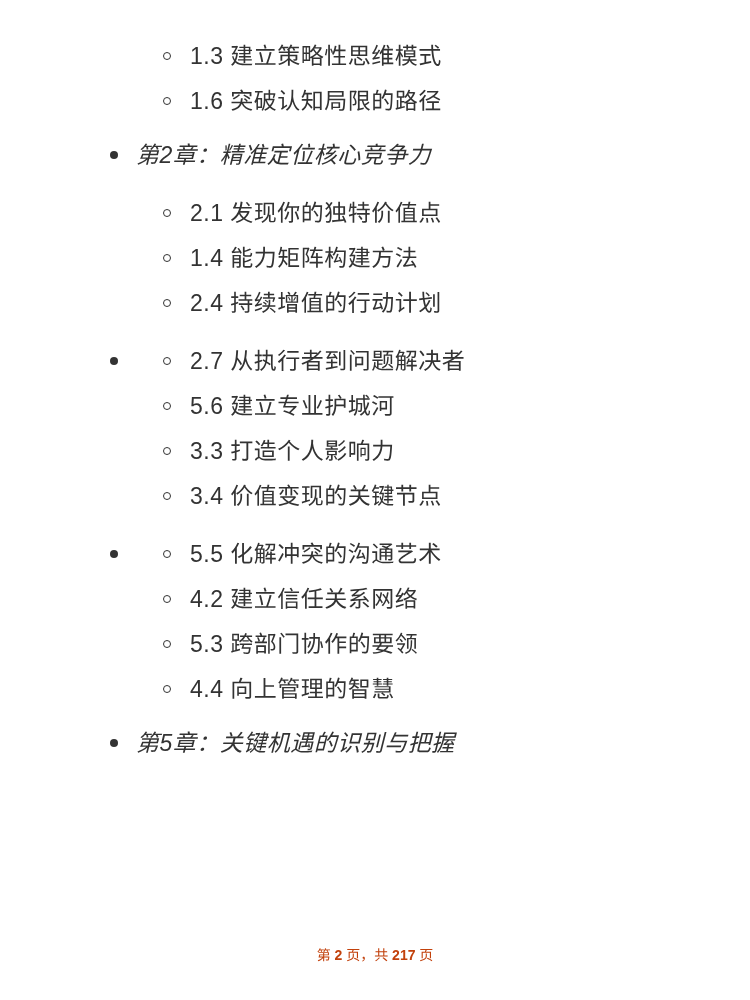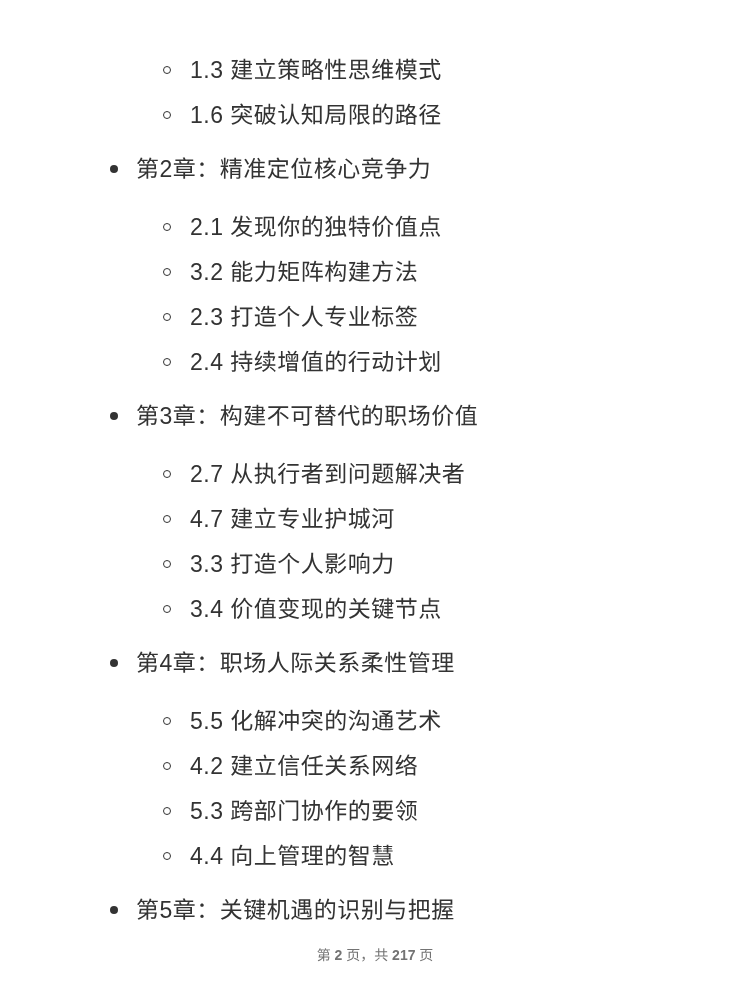--- a/index.html
+++ b/index.html
@@ -9,29 +9,30 @@
   body {
     width: 750px;
     height: 1000px;
     background: #ffffff;
     position: relative;
     overflow: hidden;
     font-family: "Liberation Sans", "DejaVu Sans", sans-serif;
     color: #333333;
   }
   .doc {
-    padding-top: 28px;
+    padding-top: 14px;
     font-size: 23px;
   }
   .group { margin: 0; }
   .chapter-line {
     position: relative;
     line-height: 32px;
     padding-left: 136px;
     letter-spacing: 0.5px;
+    font-style: italic;
   }
   .bullet-disc {
     position: absolute;
     left: 110px;
     top: 12px;
     width: 8px;
     height: 8px;
     border-radius: 50%;
     background: #333333;
     display: inline-block;
@@ -60,21 +61,21 @@
     display: inline-block;
   }
   .footer {
     position: absolute;
     left: 0;
     right: 0;
     top: 946px;
     text-align: center;
     font-size: 14px;
     line-height: 18px;
-    color: #737373;
+    color: #c2410c;
   }
   .footer .num { font-weight: 700; }
 </style>
 </head>
 <body>
 
 <div class="doc">
 
   <div class="group">
     <div class="sections">
@@ -94,62 +95,56 @@
       <span class="bullet-disc"></span>
       <span>第2章：精准定位核心竞争力</span>
     </div>
     <div class="sections">
       <div class="section-line">
         <span class="bullet-circle"></span>
         <span>2.1 发现你的独特价值点</span>
       </div>
       <div class="section-line">
         <span class="bullet-circle"></span>
-        <span>3.2 能力矩阵构建方法</span>
-      </div>
-      <div class="section-line">
-        <span class="bullet-circle"></span>
-        <span>2.3 打造个人专业标签</span>
+        <span>1.4 能力矩阵构建方法</span>
       </div>
       <div class="section-line">
         <span class="bullet-circle"></span>
         <span>2.4 持续增值的行动计划</span>
       </div>
     </div>
   </div>
 
   <div class="group">
     <div class="chapter-line">
       <span class="bullet-disc"></span>
-      <span>第3章：构建不可替代的职场价值</span>
     </div>
     <div class="sections">
       <div class="section-line">
         <span class="bullet-circle"></span>
         <span>2.7 从执行者到问题解决者</span>
       </div>
       <div class="section-line">
         <span class="bullet-circle"></span>
-        <span>4.7 建立专业护城河</span>
+        <span>5.6 建立专业护城河</span>
       </div>
       <div class="section-line">
         <span class="bullet-circle"></span>
         <span>3.3 打造个人影响力</span>
       </div>
       <div class="section-line">
         <span class="bullet-circle"></span>
         <span>3.4 价值变现的关键节点</span>
       </div>
     </div>
   </div>
 
   <div class="group">
     <div class="chapter-line">
       <span class="bullet-disc"></span>
-      <span>第4章：职场人际关系柔性管理</span>
     </div>
     <div class="sections">
       <div class="section-line">
         <span class="bullet-circle"></span>
         <span>5.5 化解冲突的沟通艺术</span>
       </div>
       <div class="section-line">
         <span class="bullet-circle"></span>
         <span>4.2 建立信任关系网络</span>
       </div>

